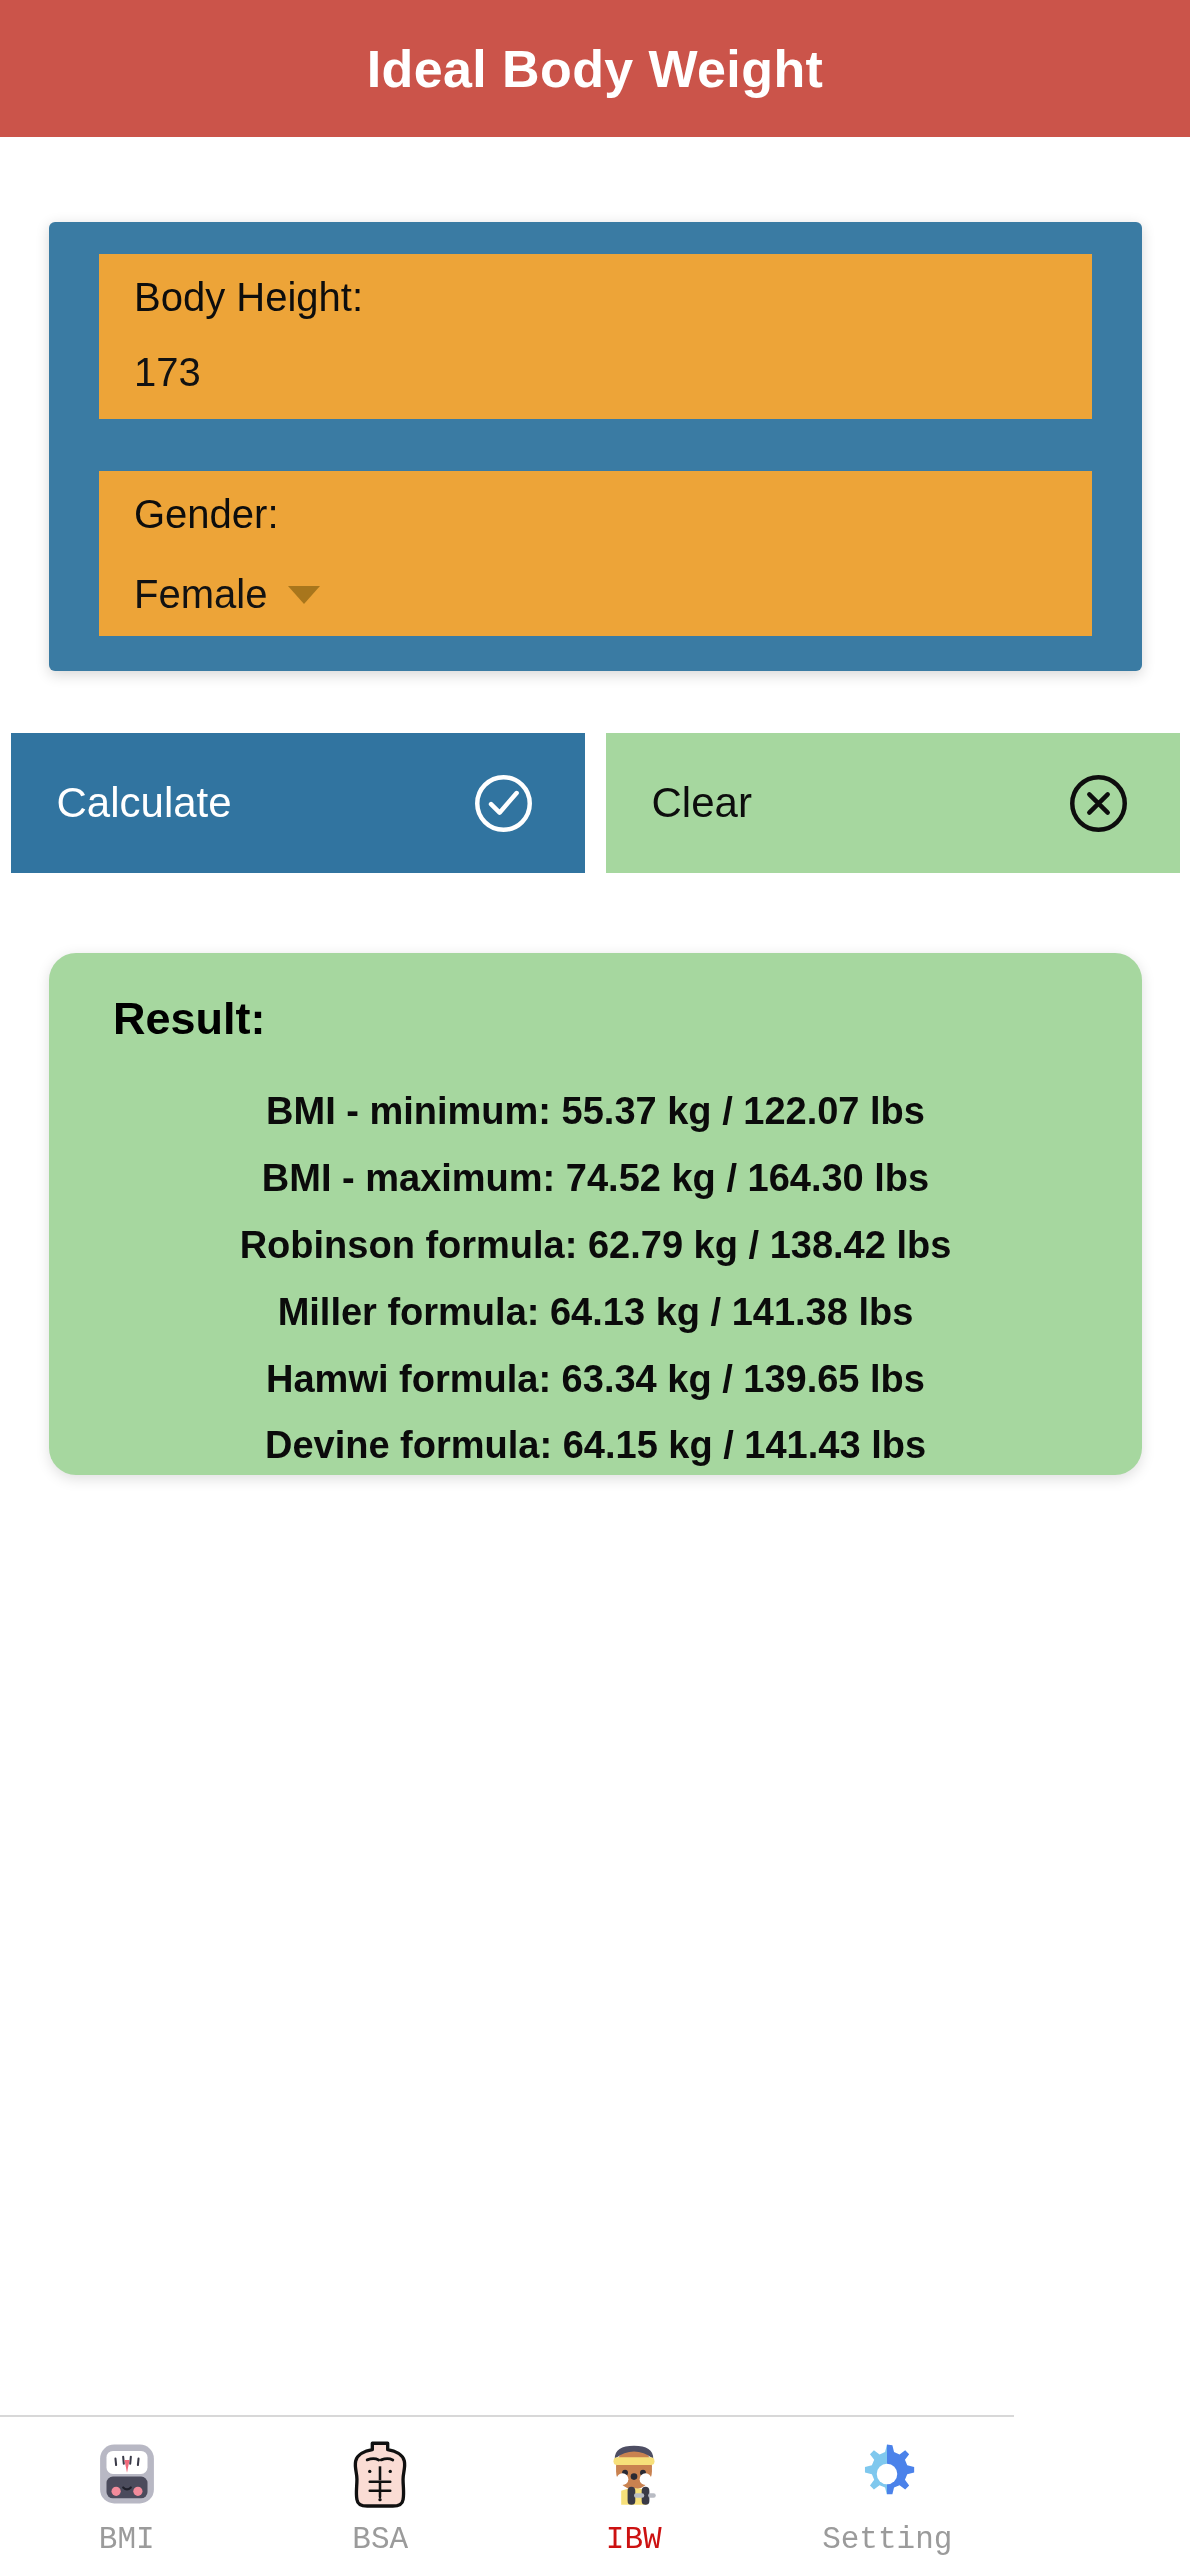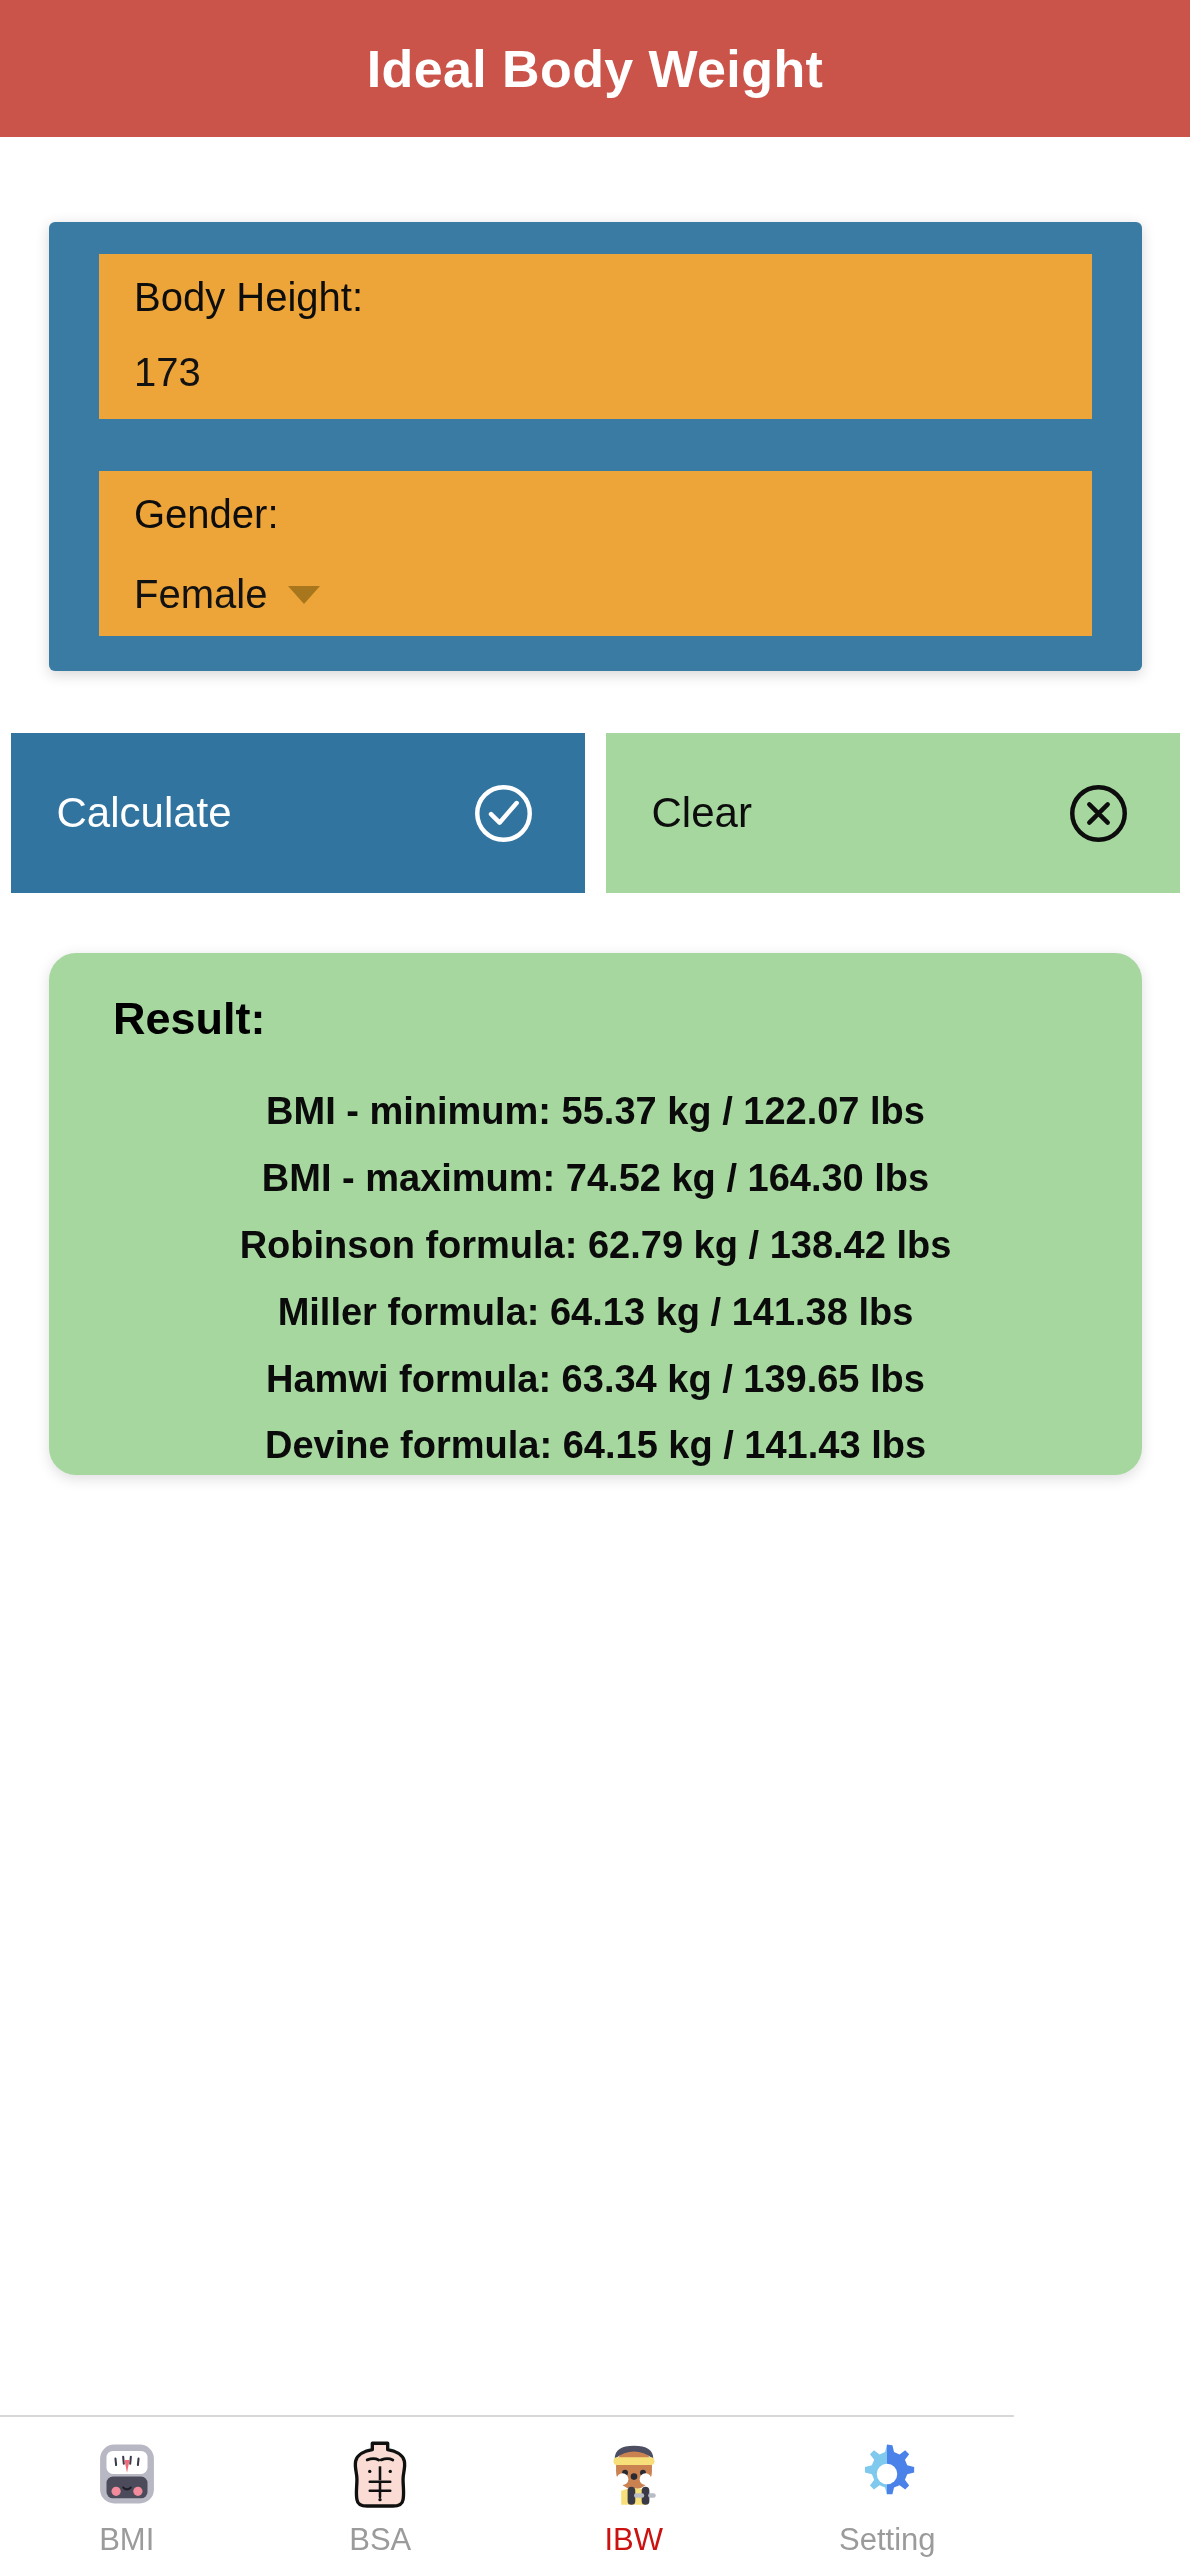--- a/index.html
+++ b/index.html
@@ -54,21 +54,21 @@
     border-top:18px solid #a8761c;
   }
   .gender-row { padding:38px 33px 0 35px; justify-content:flex-start; gap:21px; }
 
   
   .actions {
     position:absolute; left:0; top:596px; width:1190px; height:140px;
     display:flex; gap:21px; padding:0 10.5px;
   }
   .btn {
-    flex:1 1 0; height:160px;
+    flex:1 1 0; height:140px;
     display:flex; align-items:center; justify-content:space-between;
     padding:0 50px 0 46px;
     border:none; cursor:pointer; font-family:inherit;
   }
   .btn-calculate { background:#3174a0; }
   .btn-calculate .btn-label { color:#ffffff; }
   .btn-clear { background:#a6d79f; }
   .btn-clear .btn-label { color:#0d0d0d; }
   .btn-label { font-size:42px; }
   .btn-icon { width:63px; height:63px; flex:0 0 63px; }
@@ -87,21 +87,21 @@
   .result-line {
     text-align:center; font-size:38px; font-weight:bold; color:#0b0b0b;
     line-height:1; padding:14.4px 0;
   }
 
   
   .bottom-nav {
     flex:0 0 161px; height:161px; width:1014px;
     border-top:2.9px solid #d8d8d8;
     background:#ffffff;
-    display:flex; align-items:flex-start;
+    display:flex; align-items:flex-start;font-family:Liberation Mono, monospace;
   }
   .nav-item {
     flex:1 1 0; display:flex; flex-direction:column; align-items:center;
     padding-top:16.3px; cursor:pointer;
   }
   .nav-icon { width:82px; height:82px; display:block; }
   .nav-label { font-size:31px; color:#9b9b9b; margin-top:6.7px; }
   .nav-item.active .nav-label { color:#cc1111; }
 </style>
 </head>

